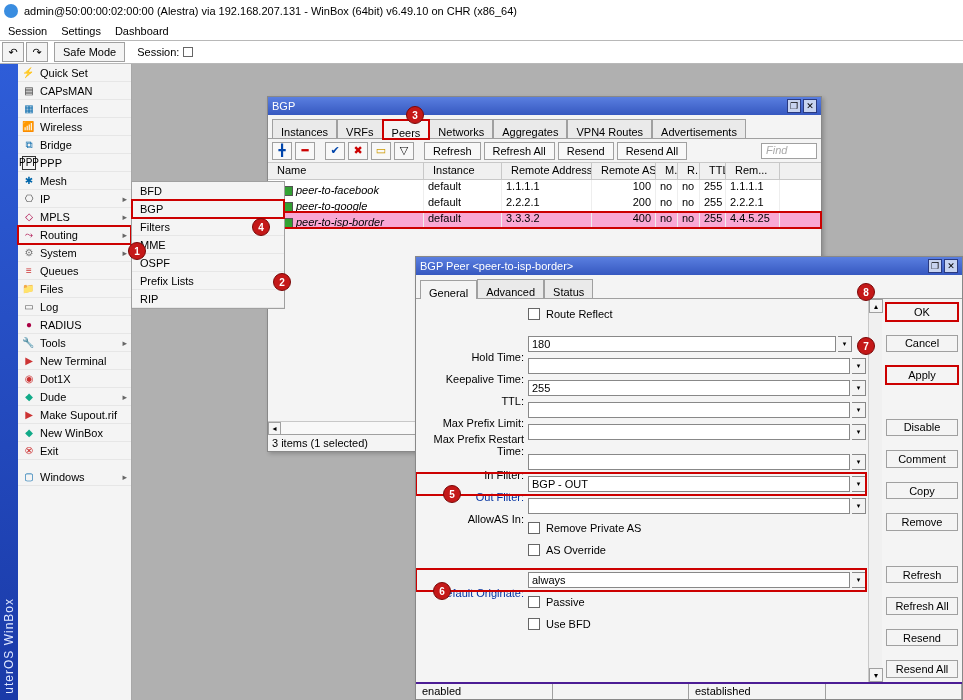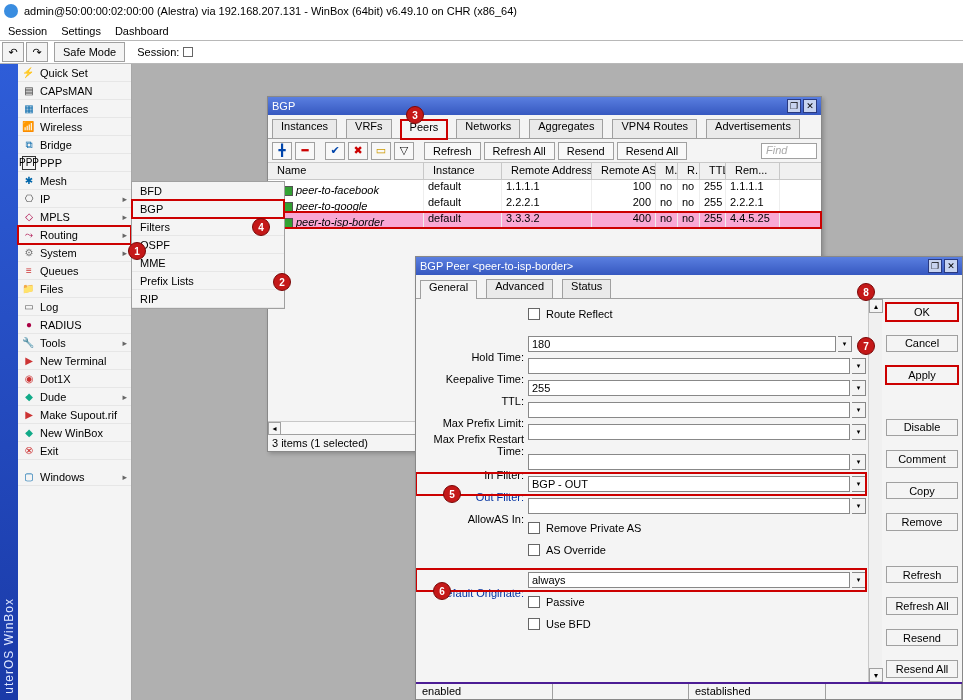--- a/index.html
+++ b/index.html
@@ -26,21 +26,21 @@
 .submenu .sitem { height:18px; display:flex; align-items:center; padding-left:8px; border-bottom:1px solid #e6e6e6;}
 .submenu .sitem.sel { outline:2px solid #cc0000; outline-offset:-1px; }
 
 .win { position:absolute; background:#f4f4f4; border:1px solid #888; box-shadow:2px 2px 4px rgba(0,0,0,.2);}
 .win .wtitle { height:18px; background:linear-gradient(#5a7fe0,#3658c0); color:#fff; display:flex; align-items:center; padding:0 4px; justify-content:space-between;}
 .win .wtitle .wbtns { display:flex; gap:2px;}
 .win .wtitle .wbtns span { width:14px; height:14px; border:1px solid #2a3a80; background:#c8d4f0; display:flex; align-items:center; justify-content:center; font-size:9px; color:#000;}
 
 #bgpwin { left:135px; top:32px; width:555px; height:356px; }
 .tabrow { display:flex; height:20px; border-bottom:1px solid #a0a0a0; padding-left:4px; margin-top:4px; gap:0;}
-.tab { padding:0 8px; border:1px solid #a0a0a0; border-bottom:none; background:#eaeaea; margin-right:9px;}
+.tab { padding:6px 8px; border:1px solid #a0a0a0; border-bottom:none; background:#eaeaea; margin-right:0;}
 .tab.active { background:#f4f4f4; position:relative; top:1px;}
 .tab.hl { outline:2px solid #cc0000; outline-offset:-1px;}
 .toolrow { display:flex; align-items:center; height:24px; padding:0 4px; gap:3px; border-bottom:1px solid #c8c8c8;}
 .toolrow .ibtn { width:20px; height:18px; border:1px solid #a0a0a0; background:#f8f8f8; display:flex; align-items:center; justify-content:center;}
 .toolrow .tbtn2 { height:18px; border:1px solid #a0a0a0; background:#f8f8f8; padding:0 8px; display:flex; align-items:center;}
 .findbox { margin-left:auto; width:56px; height:16px; border:1px solid #a0a0a0; background:#fff; color:#aaa; font-style:italic; padding:0 4px;}
 .grid { background:#fff; }
 .ghead { display:flex; height:17px; background:#f0f0f0; border-bottom:1px solid #c8c8c8;}
 .ghead div { border-right:1px solid #c8c8c8; padding:1px 9px; overflow:hidden; white-space:nowrap;}
 .grow { display:flex; height:16px; }
@@ -205,22 +205,22 @@
         <span class="ic ic-win">▢</span>
         <span>Windows</span>
       </div>
     </div>
   <div class="canvas">
 
     <div class="submenu" id="submenu" style="left:-1px; top:117px;">
         <div class="sitem">BFD</div>
         <div class="sitem sel">BGP</div>
         <div class="sitem">Filters</div>
+        <div class="sitem">MME</div>
         <div class="sitem">OSPF</div>
-        <div class="sitem">MME</div>
         <div class="sitem">Prefix Lists</div>
         <div class="sitem">RIP</div>
       </div>
 
     <div class="win" id="bgpwin">
       <div class="wtitle">
         <span>BGP</span>
         <div class="wbtns">
             <span>❐</span>
             <span>✕</span>

